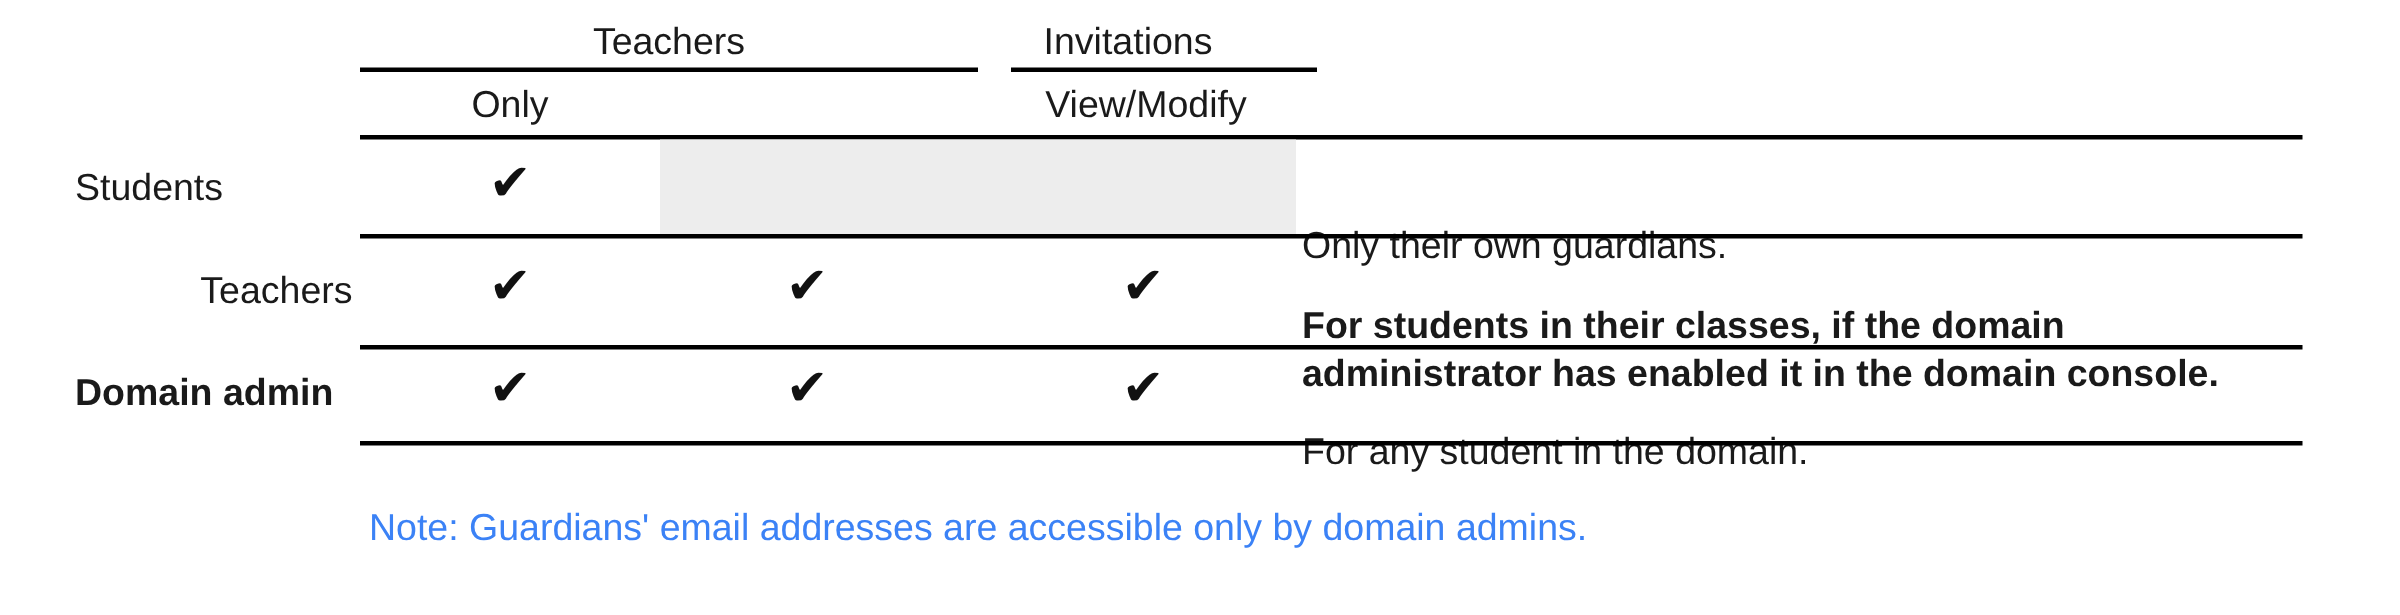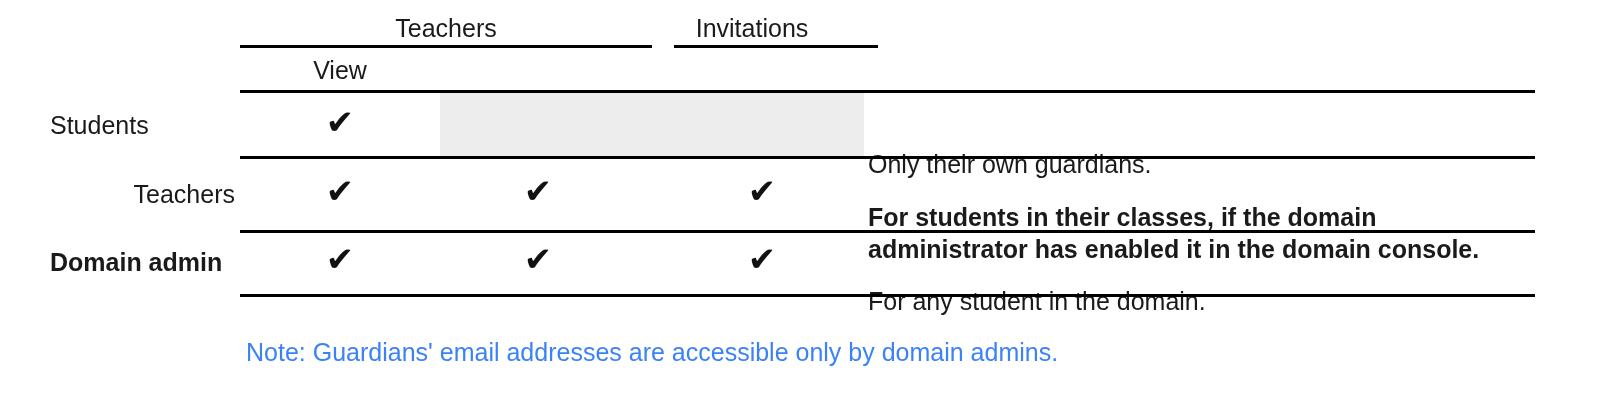--- a/index.html
+++ b/index.html
@@ -137,21 +137,22 @@
 <body>
 
 <div class="permissions-figure">
 
   <div class="group-head" id="group-guardians">Teachers</div>
   <div class="rule group-underline-guardians"></div>
 
   <div class="group-head" id="group-invitations">Invitations</div>
   <div class="rule group-underline-invitations"></div>
 
-  <div class="col-head" id="col-head-0">View</div>
+  <div class="col-head" id="col-head-0">Only</div>
+  <div class="col-head" id="col-head-2">View/Modify</div>
 
   <div class="rule" id="rule-header"></div>
 
   <div class="shaded-cell" id="shade-students"></div>
 
   <div class="row-label" id="row-label-0">Students</div>
   <div class="check c0 r0">✔</div>
   <div class="check c1 r0"></div>
   <div class="check c2 r0"></div>
   <div class="desc" id="desc-0">Only their own guardians.</div>

